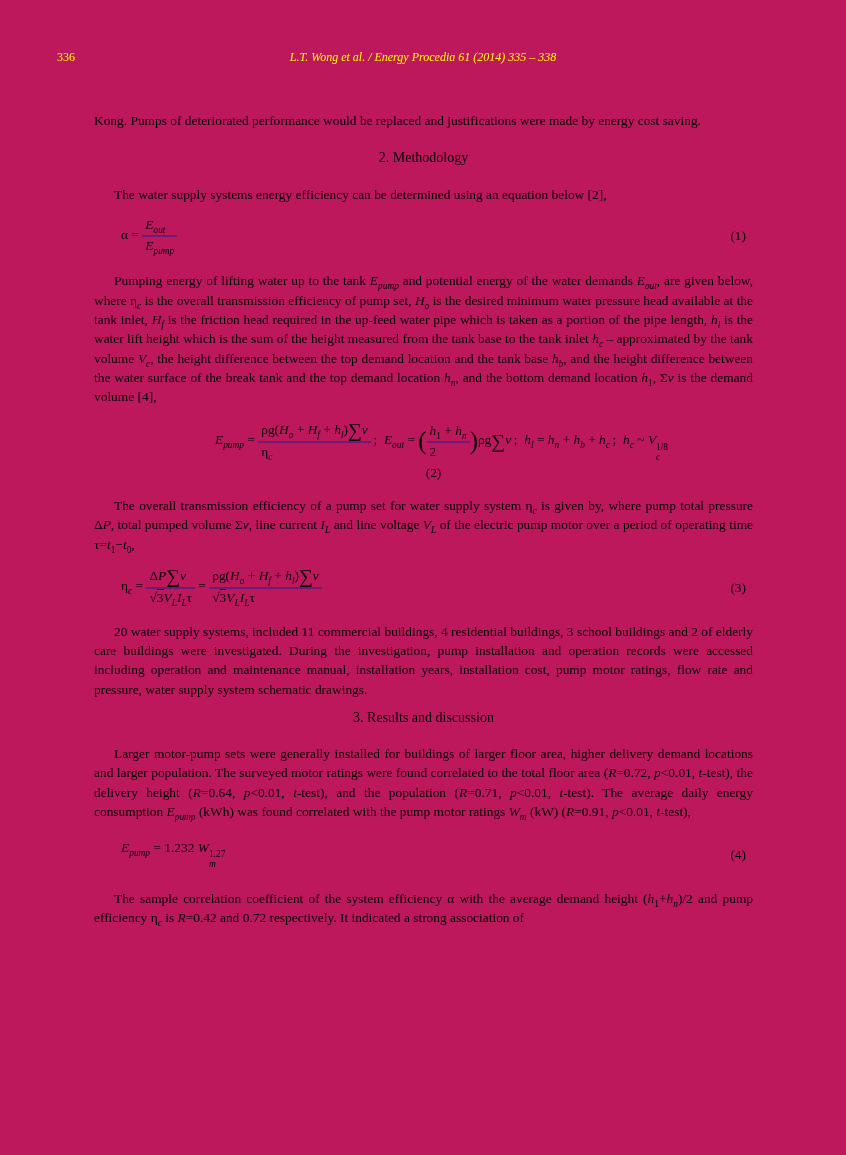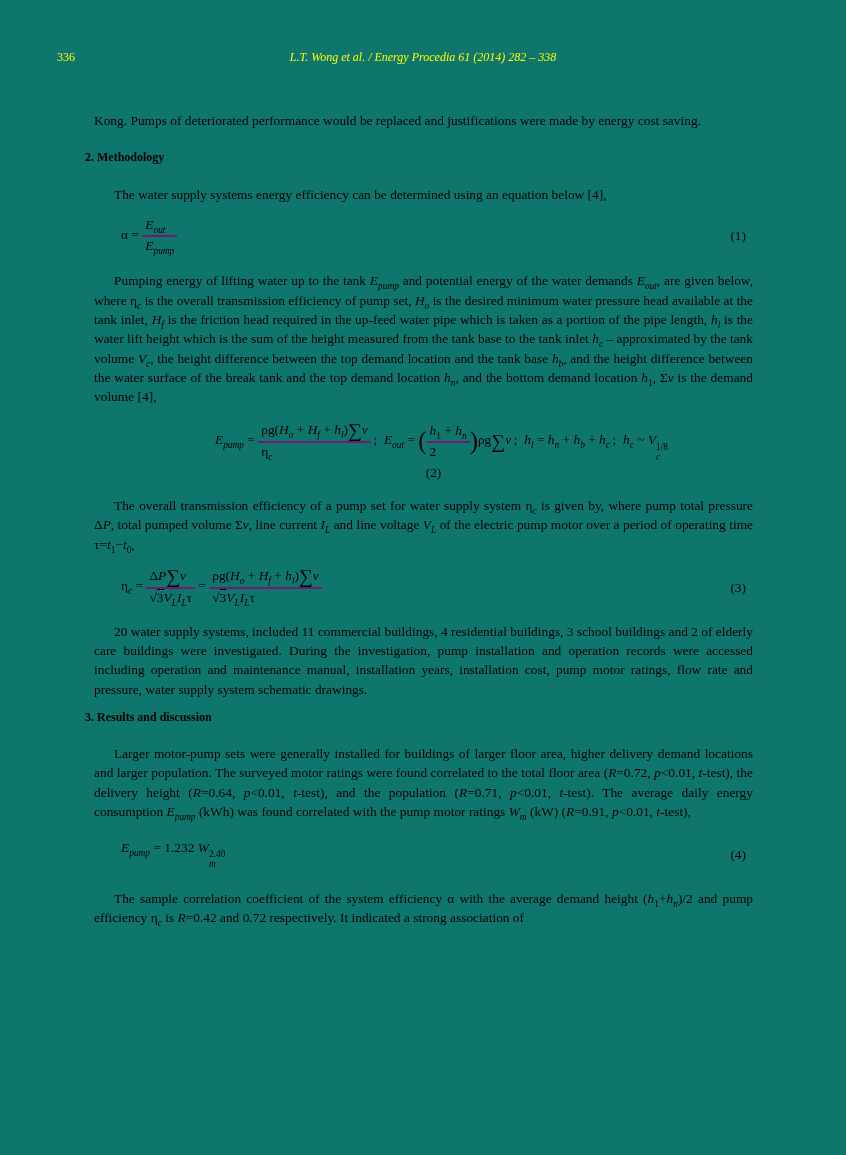--- a/index.html
+++ b/index.html
@@ -3,40 +3,40 @@
 <meta charset="utf-8">
 <style>
   html, body { margin: 0; padding: 0; background: #ffffff; }
   body {
     width: 846px; height: 1155px;
     font-family: "Liberation Serif", serif;
     color: #000000;
     position: relative;
     overflow: hidden;
   }
-  .page { position: relative; width: 846px; height: 1155px; background: #0f766e; }
+  .page { position: relative; width: 846px; height: 1155px; background: #be185d; }
 
   
   .page-header {
     position: absolute; top: 50px; left: 57px; right: 57px; height: 16px;
     font-size: 12px; color: #ffff00;
   }
   .page-num { position: absolute; left: 0; top: 0; font-style: normal; }
   .running-title { position: absolute; left: 0; right: 0; text-align: center; font-style: italic; }
 
   
   .content {
     position: absolute; top: 102px; left: 85px; width: 677px;
     font-size: 13.4px; line-height: 19.3px; text-align: justify;
   }
   .content p { margin: 9px; text-indent: 20px; }
   .content p.noindent { text-indent: 0; }
   h2.sec-heading {
-    font-size: 12px; line-height: 19.3px; font-weight: bold;
-    margin: 18px 0 17px 0; text-align: left; text-indent: 0;
+    font-size: 14px; line-height: 19.3px; font-weight: normal;
+    margin: 18px 0 17px 0; text-align: center; text-indent: 0;
   }
   h2.sec-results { margin-top: 8px; }
 
   
   .equation {
     display: flex; justify-content: space-between; align-items: center;
     margin: 14px 0 15px 0; padding-left: 36px; text-align: left;
   }
   .eq-body { display: inline-block; }
   .eq-num { padding-right: 16px; }
@@ -57,30 +57,30 @@
   .ss { display: inline-flex; flex-direction: column; font-size: 0.70em; line-height: 1.05; vertical-align: -0.55em; text-align: left; }
   .ss .ss-t, .ss .ss-b { display: block; }
 </style>
 </head>
 <body>
 
 <div class="page">
 
   <div class="page-header">
     <span class="page-num">336</span>
-    <span class="running-title">L.T. Wong et al. / Energy Procedia 61 (2014) 282 – 338</span>
+    <span class="running-title">L.T. Wong et al. / Energy Procedia 61 (2014) 335 – 338</span>
   </div>
 
   <div class="content">
 
     <p class="noindent">Kong. Pumps of deteriorated performance would be replaced and justifications were made by energy cost saving.</p>
 
     <h2 class="sec-heading">2. Methodology</h2>
 
-    <p>The water supply systems energy efficiency can be determined using an equation below [4],</p>
+    <p>The water supply systems energy efficiency can be determined using an equation below [2],</p>
 
     <div class="equation eq1">
       <span class="eq-body">α = <span class="frac"><span class="num"><i>E</i><sub><i>out</i></sub></span><span class="den"><i>E</i><sub><i>pump</i></sub></span></span></span>
       <span class="eq-num">(1)</span>
     </div>
 
     <p>Pumping energy of lifting water up to the tank <i>E</i><sub><i>pump</i></sub> and potential energy of the water demands <i>E</i><sub><i>out</i></sub>, are given below, where η<sub><i>c</i></sub> is the overall transmission efficiency of pump set, <i>H</i><sub><i>o</i></sub> is the desired minimum water pressure head available at the tank inlet, <i>H</i><sub><i>f</i></sub> is the friction head required in the up-feed water pipe which is taken as a portion of the pipe length, <i>h</i><sub><i>l</i></sub> is the water lift height which is the sum of the height measured from the tank base to the tank inlet <i>h</i><sub><i>c</i></sub> – approximated by the tank volume <i>V</i><sub><i>c</i></sub>, the height difference between the top demand location and the tank base <i>h</i><sub><i>b</i></sub>, and the height difference between the water surface of the break tank and the top demand location <i>h</i><sub><i>n</i></sub>, and the bottom demand location <i>h</i><sub>1</sub>, Σ<i>v</i> is the demand volume [4],</p>
 
     <div class="equation eq2">
       <span class="eq-body"><i>E</i><sub><i>pump</i></sub> = <span class="frac"><span class="num">ρg(<i>H</i><sub><i>o</i></sub> + <i>H</i><sub><i>f</i></sub> + <i>h</i><sub><i>l</i></sub>)<span class="sum">∑</span><i>v</i></span><span class="den">η<sub><i>c</i></sub></span></span> ; &nbsp;<i>E</i><sub><i>out</i></sub> = <span class="bigp">(</span><span class="frac"><span class="num"><i>h</i><sub>1</sub> + <i>h</i><sub><i>n</i></sub></span><span class="den">2</span></span><span class="bigp">)</span>ρg<span class="sum">∑</span><i>v</i> ; &nbsp;<i>h</i><sub><i>l</i></sub> = <i>h</i><sub><i>n</i></sub> + <i>h</i><sub><i>b</i></sub> + <i>h</i><sub><i>c</i></sub> ; &nbsp;<i>h</i><sub><i>c</i></sub> ~ <i>V</i><span class="ss">
@@ -98,21 +98,21 @@
     </div>
 
     <p>20 water supply systems, included 11 commercial buildings, 4 residential buildings, 3 school buildings and 2 of elderly care buildings were investigated. During the investigation, pump installation and operation records were accessed including operation and maintenance manual, installation years, installation cost, pump motor ratings, flow rate and pressure, water supply system schematic drawings.</p>
 
     <h2 class="sec-heading sec-results">3. Results and discussion</h2>
 
     <p>Larger motor-pump sets were generally installed for buildings of larger floor area, higher delivery demand locations and larger population. The surveyed motor ratings were found correlated to the total floor area (<i>R</i>=0.72, <i>p</i>&lt;0.01, <i>t</i>-test), the delivery height (<i>R</i>=0.64, <i>p</i>&lt;0.01, <i>t</i>-test), and the population (<i>R</i>=0.71, <i>p</i>&lt;0.01, <i>t</i>-test). The average daily energy consumption <i>E</i><sub><i>pump</i></sub> (kWh) was found correlated with the pump motor ratings <i>W</i><sub><i>m</i></sub> (kW) (<i>R</i>=0.91, <i>p</i>&lt;0.01, <i>t</i>-test),</p>
 
     <div class="equation eq4">
       <span class="eq-body"><i>E</i><sub><i>pump</i></sub> = 1.232 <i>W</i><span class="ss">
-            <span class="ss-t">2.40</span>
+            <span class="ss-t">1.27</span>
             <span class="ss-b"><i>m</i></span>
           </span></span>
       <span class="eq-num">(4)</span>
     </div>
 
     <p>The sample correlation coefficient of the system efficiency α with the average demand height (<i>h</i><sub>1</sub>+<i>h</i><sub><i>n</i></sub>)/2 and pump efficiency η<sub><i>c</i></sub> is <i>R</i>=0.42 and 0.72 respectively. It indicated a strong association of</p>
 
   </div>
 </div>
 

